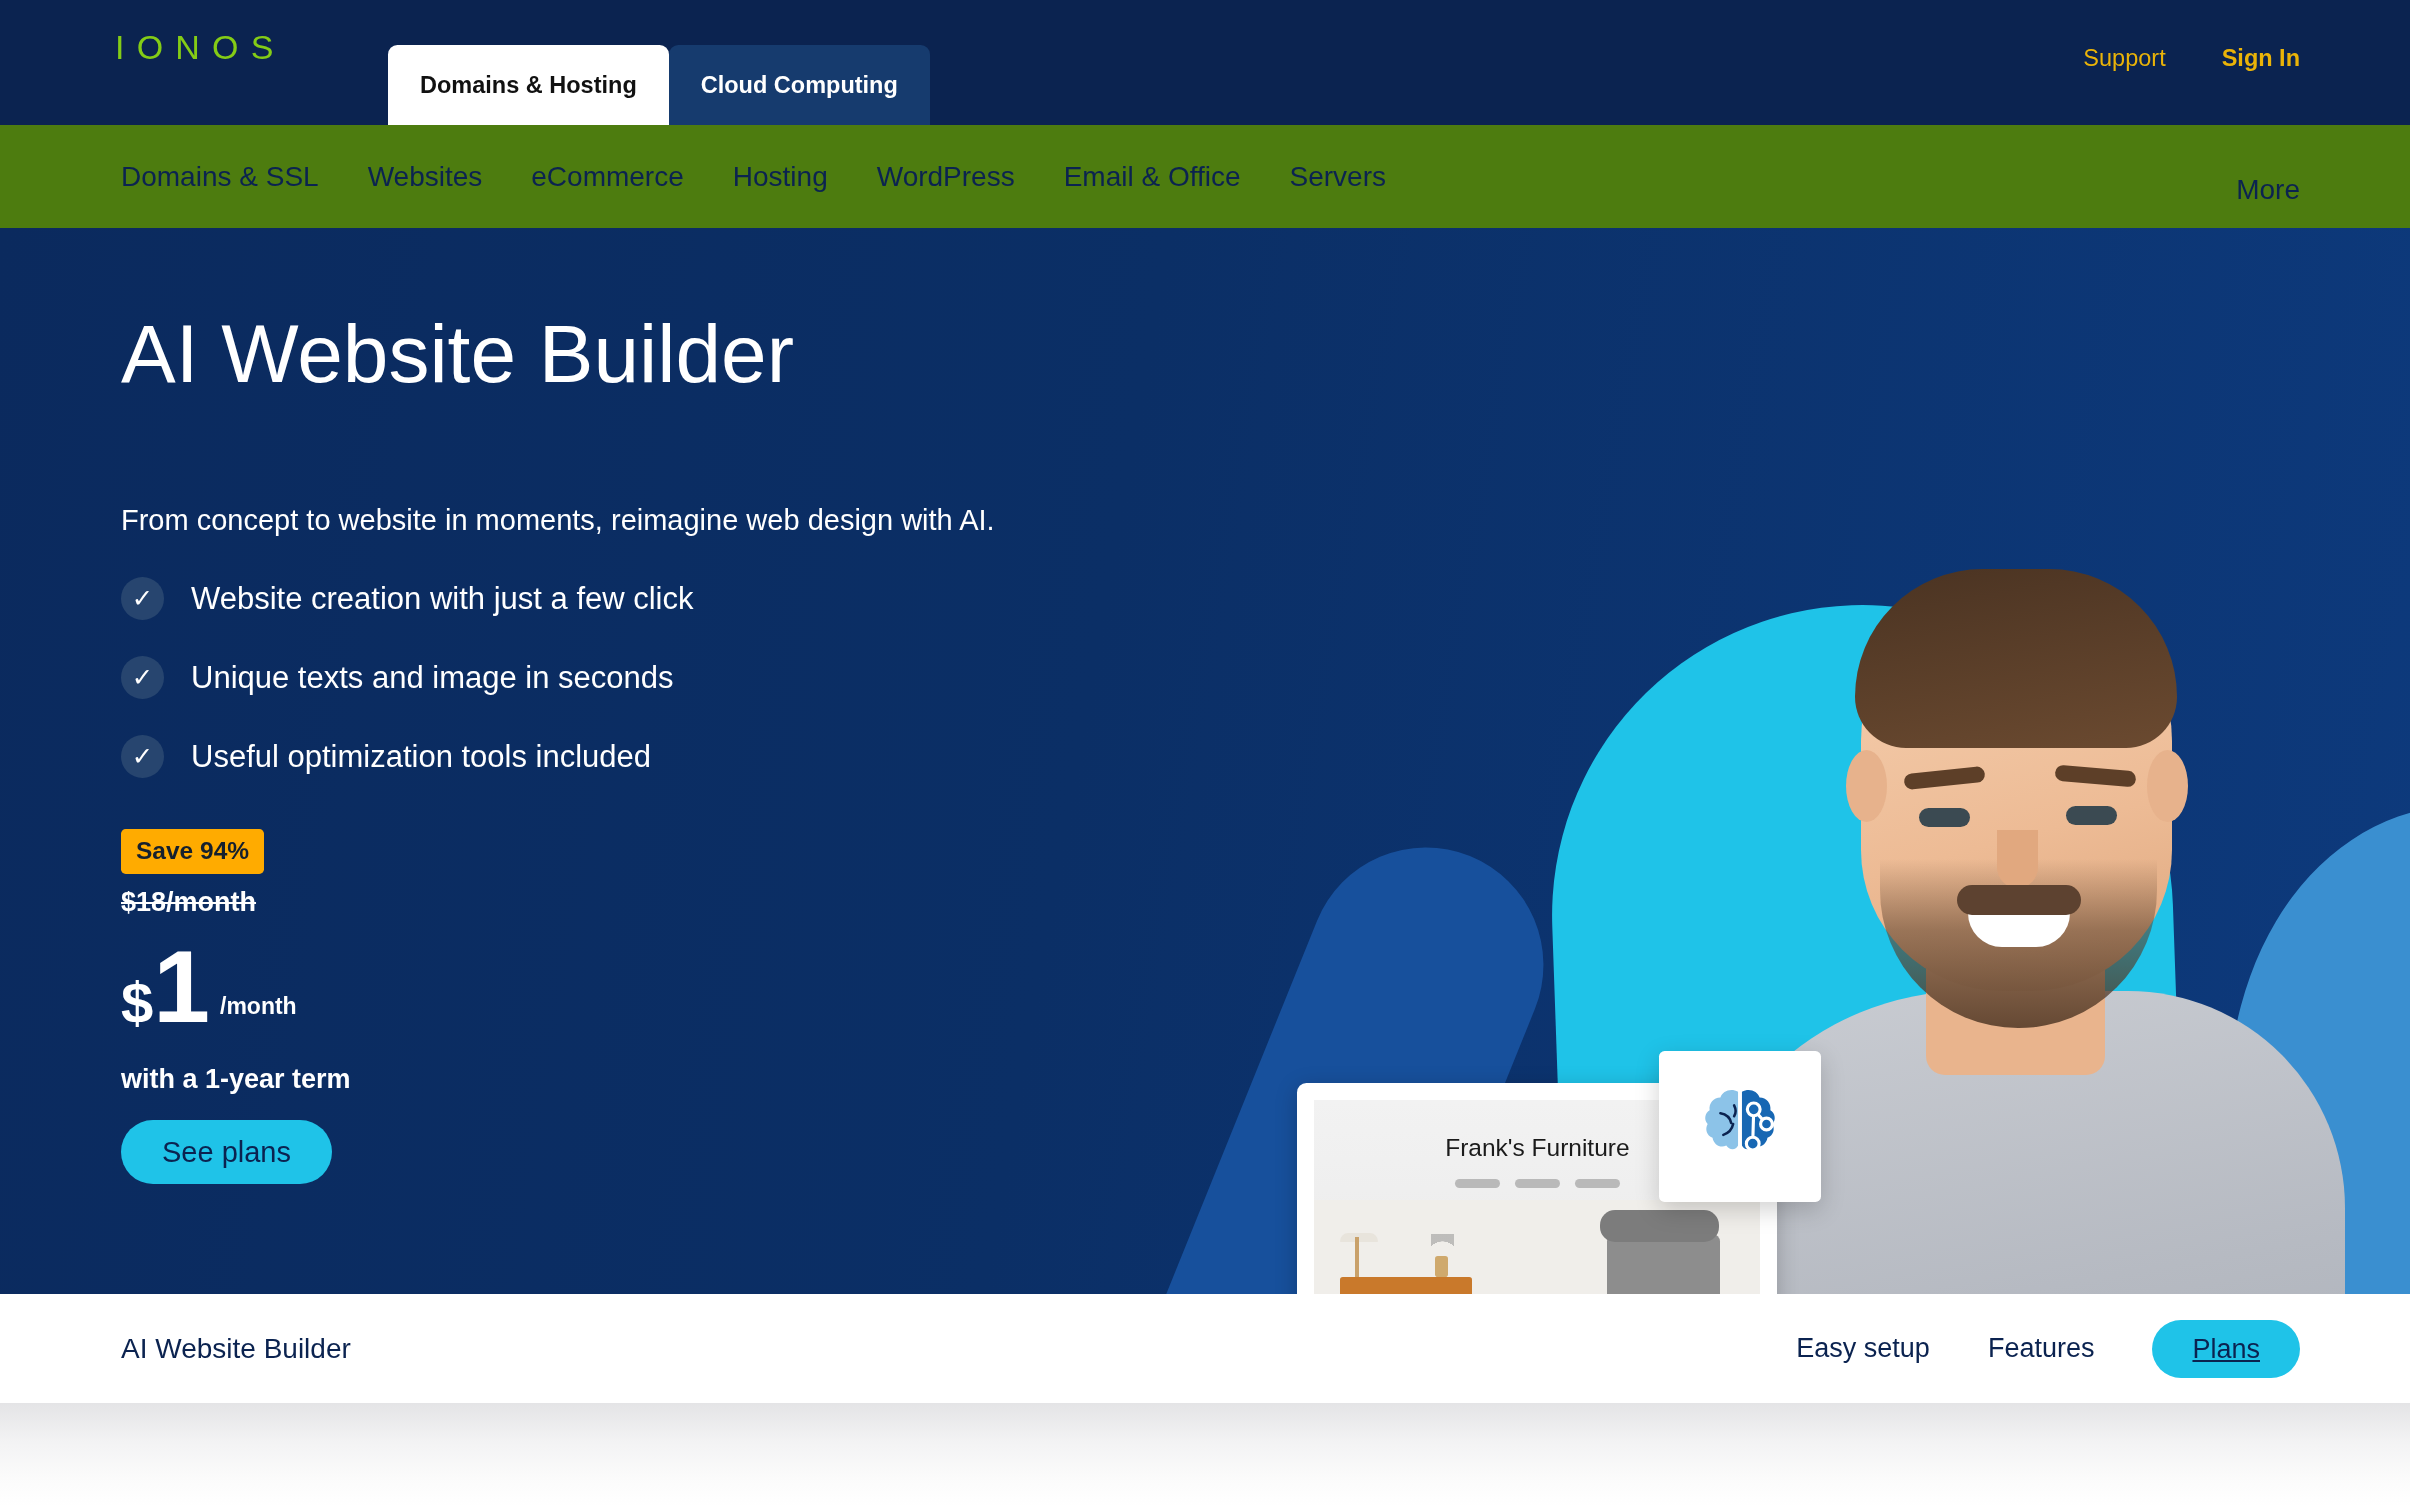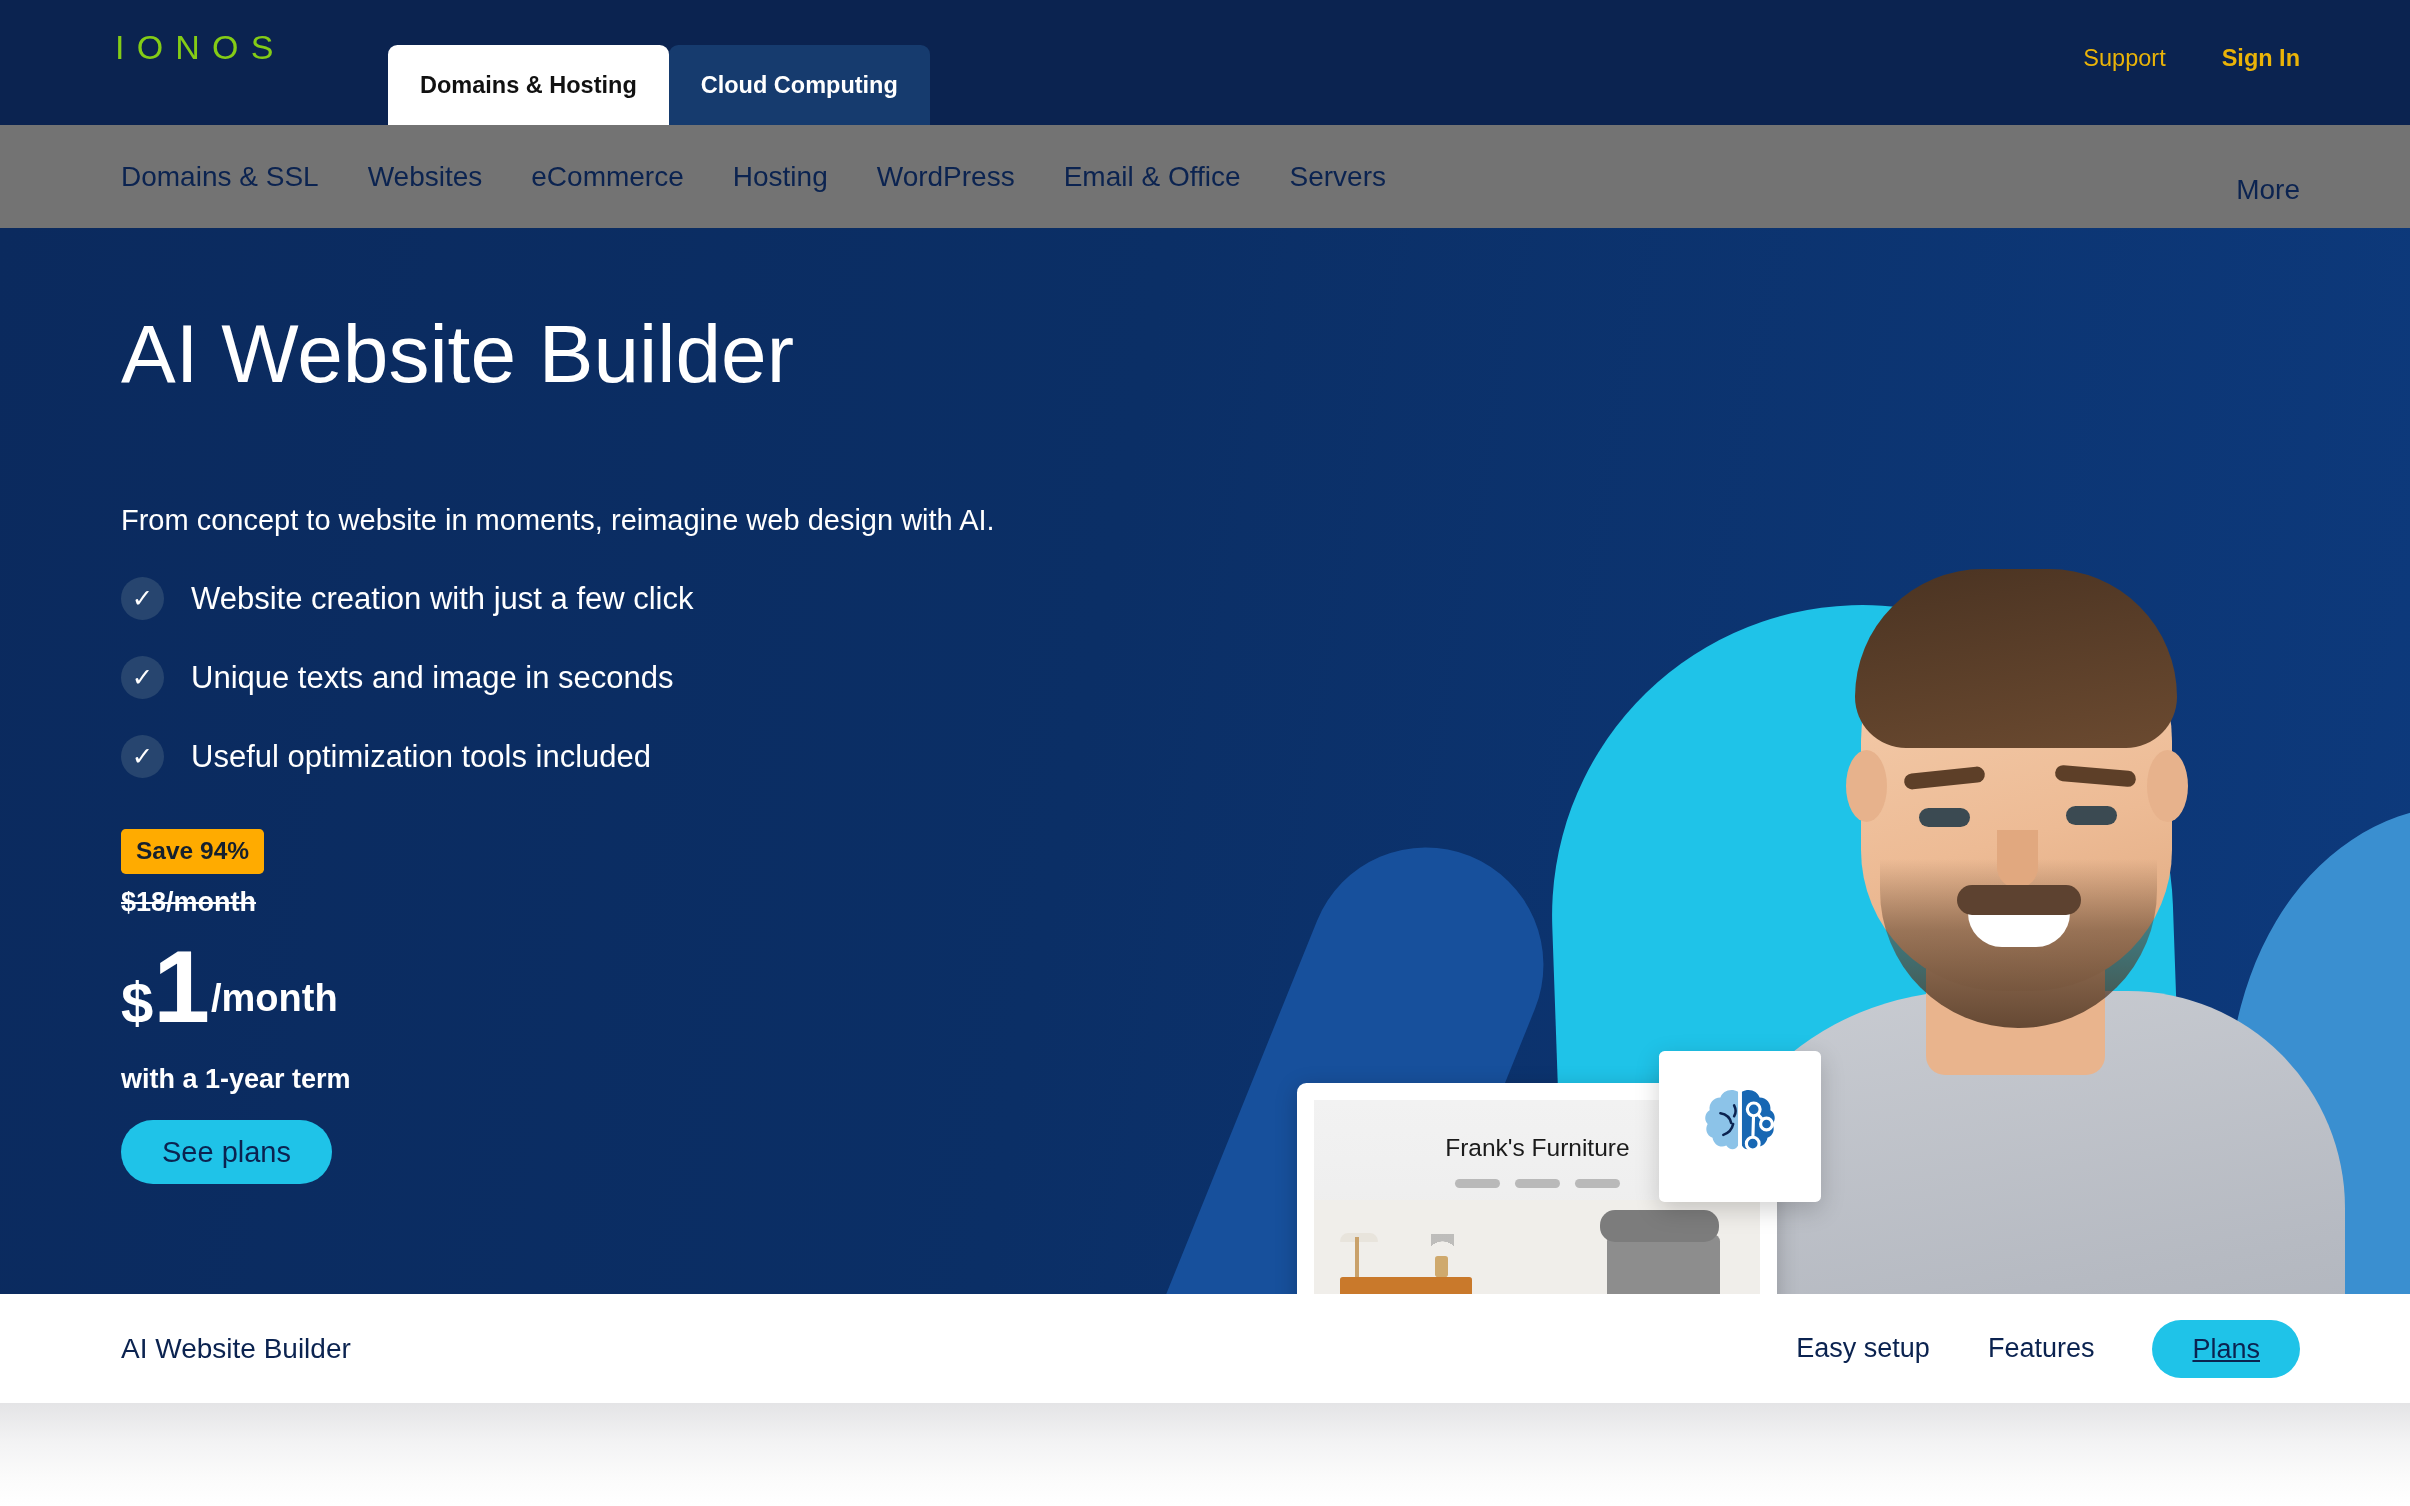--- a/index.html
+++ b/index.html
@@ -32,21 +32,21 @@
   .toptab.active{ background:#ffffff; color:#111111; font-weight:700; }
   .toptab.inactive{ background:#163b6e; color:#ffffff; font-weight:700; }
 
   .topright{ position:absolute; right:111px; top:45px; display:flex; align-items:center; gap:56px; }
   .topright a{ color:#eab308; font-size:23.5px; text-decoration:none; cursor:pointer; }
   .topright a.bold{ font-weight:700; }
 
   
   .mainnav{
     position:absolute; left:0; top:125px; width:2411px; height:132px;
-    background:#737373;
+    background:#4d7c0f;
     border-bottom:0.9px solid #e6e8ed;
     text-align:right;
   }
   .navlinks{ position:absolute; left:121px; top:0; height:103px; display:flex; align-items:center; gap:49px; }
   .navlink{
     color:#0b2350; font-size:28px; cursor:pointer; white-space:nowrap;
   }
   .navmore{
     position:absolute; right:111px; top:0; height:103px; display:flex; align-items:center;
     color:#0b2350; font-size:28px; cursor:pointer;margin-top:13px;
@@ -184,21 +184,21 @@
     background:#ffab00; color:#15202e; font-weight:700; font-size:24.5px;
     padding:7.5px 15px 9.4px 15px; border-radius:4.7px; display:inline-block;
   }
   .old-price{
     position:absolute; left:0; top:659px;
     color:#ffffff; font-weight:700; font-size:27px; text-decoration:line-through;
   }
   .price-row{ position:absolute; left:0; top:718px; display:flex; align-items:flex-end; }
   .price-cur{ font-size:58px; font-weight:700; color:#ffffff; line-height:.95; }
   .price-num{ font-size:102px; font-weight:700; color:#ffffff; line-height:.82; }
-  .price-per{ font-size:38px; font-weight:700; color:#ffffff; margin-left:1px; padding-bottom:9.4px; }
+  .price-per{ font-size:23px; font-weight:700; color:#ffffff; margin-left:10px; padding-bottom:9.4px; }
   .price-term{
     position:absolute; left:0; top:836px;
     font-size:27px; font-weight:700; color:#ffffff;
   }
   .cta{
     position:absolute; left:0; top:892px;
     background:#1fc3e8; color:#0b2350; font-size:29px;
     padding:0 41px; height:64px; line-height:64px; border-radius:32px;
     border:none; cursor:pointer; font-family:"Liberation Sans", sans-serif;
   }

